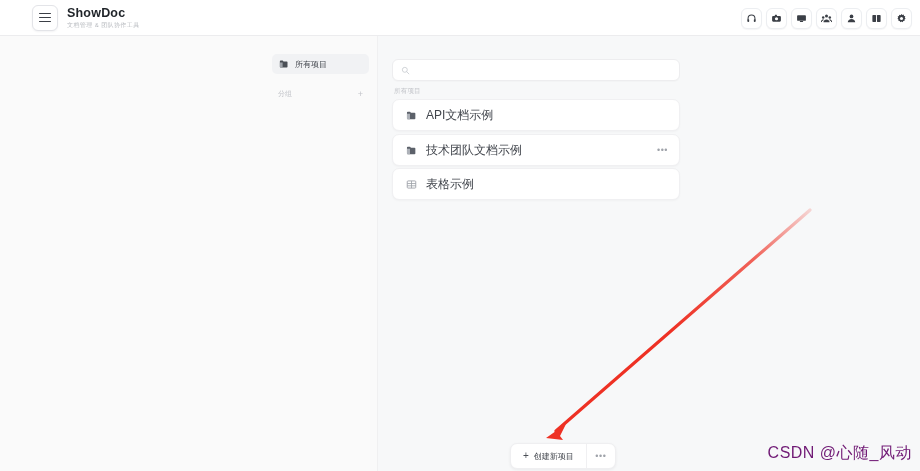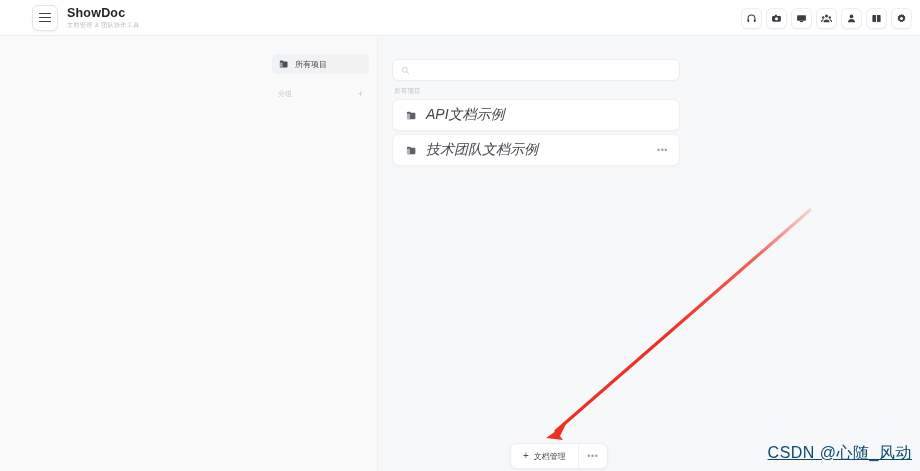--- a/index.html
+++ b/index.html
@@ -249,24 +249,23 @@
   .doc-ico {
     width: 12px;
     height: 12px;
     margin-right: 9px;
     flex: none;
     display: flex;
     align-items: center;
     justify-content: center;
   }
   .doc-title {
-    font-size: 14px;
+    font-size: 12px;
     color: #41454c;
     white-space: nowrap;
-    font-style: italic;
   }
   .doc-more {
     position: absolute;
     right: 11px;
     top: 50%;
     transform: translateY(-50%);
     font-size: 9px;
     letter-spacing: .5px;
     color: #9fa3aa;
     line-height: 1;
@@ -331,24 +330,23 @@
     width: 920px; height: 471px;
     pointer-events: none;
   }
 
   
   .watermark {
     position: absolute;
     right: 8px;
     top: 443px;
     font-size: 16px;
-    color: #0c4a6e;
+    color: #701a75;
     letter-spacing: .5px;
     white-space: nowrap;
-    text-decoration: underline;
   }
 </style>
 </head>
 <body>
 
 <div class="app">
 
   <div class="header">
     <div class="brand">
       <div class="brand-logo">
@@ -474,30 +472,39 @@
             <svg width="11" height="11" viewBox="0 0 16 16">
               <path d="M1.4 3.6A1.2 1.2 0 0 1 2.6 2.4h3.3l1.3 1.5h5.2a1.2 1.2 0 0 1 1.2 1.2v7.3a1.2 1.2 0 0 1-1.2 1.2H2.6a1.2 1.2 0 0 1-1.2-1.2z" fill="#5c616a"></path>
               <path d="M1.4 5.6h4.4v8H2.6a1.2 1.2 0 0 1-1.2-1.2z" fill="#aeb2b9"></path>
             </svg>
           </span>
           <span class="doc-title">技术团队文档示例</span>
           <span class="doc-more">•••</span>
         </div>
         <div class="card-gap"></div>
 
+        <div class="doc-card">
+          <span class="doc-ico">
+            <svg width="11" height="11" viewBox="0 0 16 16" fill="none">
+              <rect x="1.8" y="2.8" width="12.4" height="10.4" rx="1.2" stroke="#9da1a8" stroke-width="1.3"></rect>
+              <path d="M1.8 6.6h12.4M1.8 9.9h12.4M8 2.8v10.4" stroke="#9da1a8" stroke-width="1.2"></path>
+            </svg>
+          </span>
+          <span class="doc-title">表格示例</span>
+        </div>
 
       </div>
     </div>
 
   </div>
 
   <div class="create-wrap">
     <button class="create-btn">
       <span class="create-plus">+</span>
-      <span class="create-label">文档管理</span>
+      <span class="create-label">创建新项目</span>
     </button>
     <button class="create-more">•••</button>
   </div>
 
   <svg class="arrow-layer" viewBox="0 0 920 471">
     <defs>
       <linearGradient id="arrowfade" x1="1" y1="0" x2="0" y2="1">
         <stop offset="0%" stop-color="#ee3124" stop-opacity="0.18"></stop>
         <stop offset="22%" stop-color="#ee3124" stop-opacity="0.75"></stop>
         <stop offset="55%" stop-color="#ee3124" stop-opacity="1"></stop>

